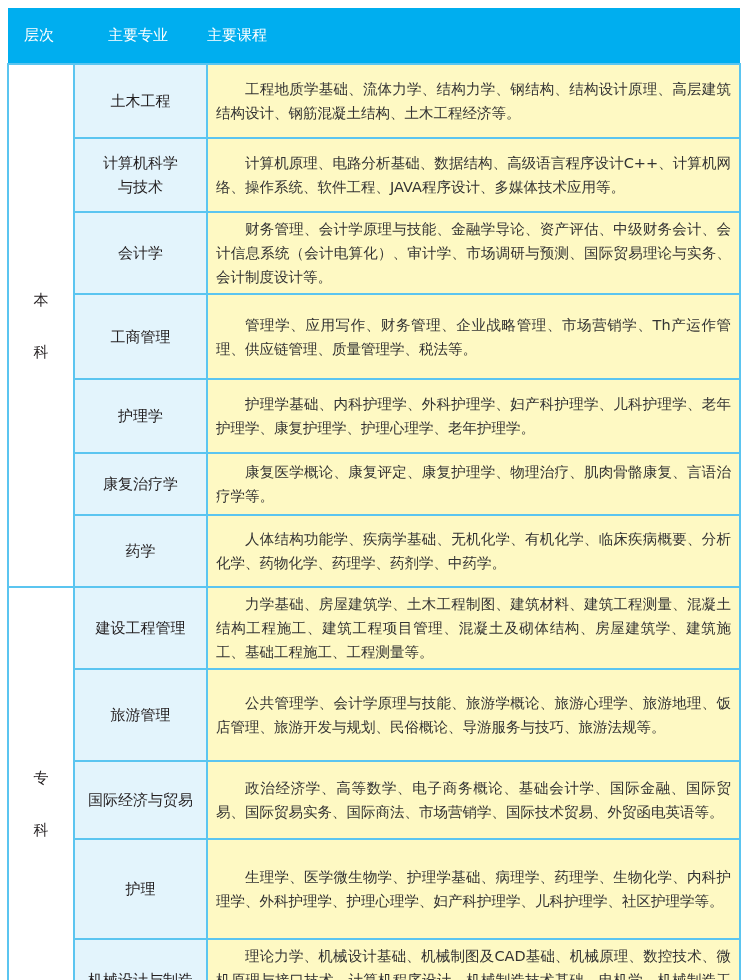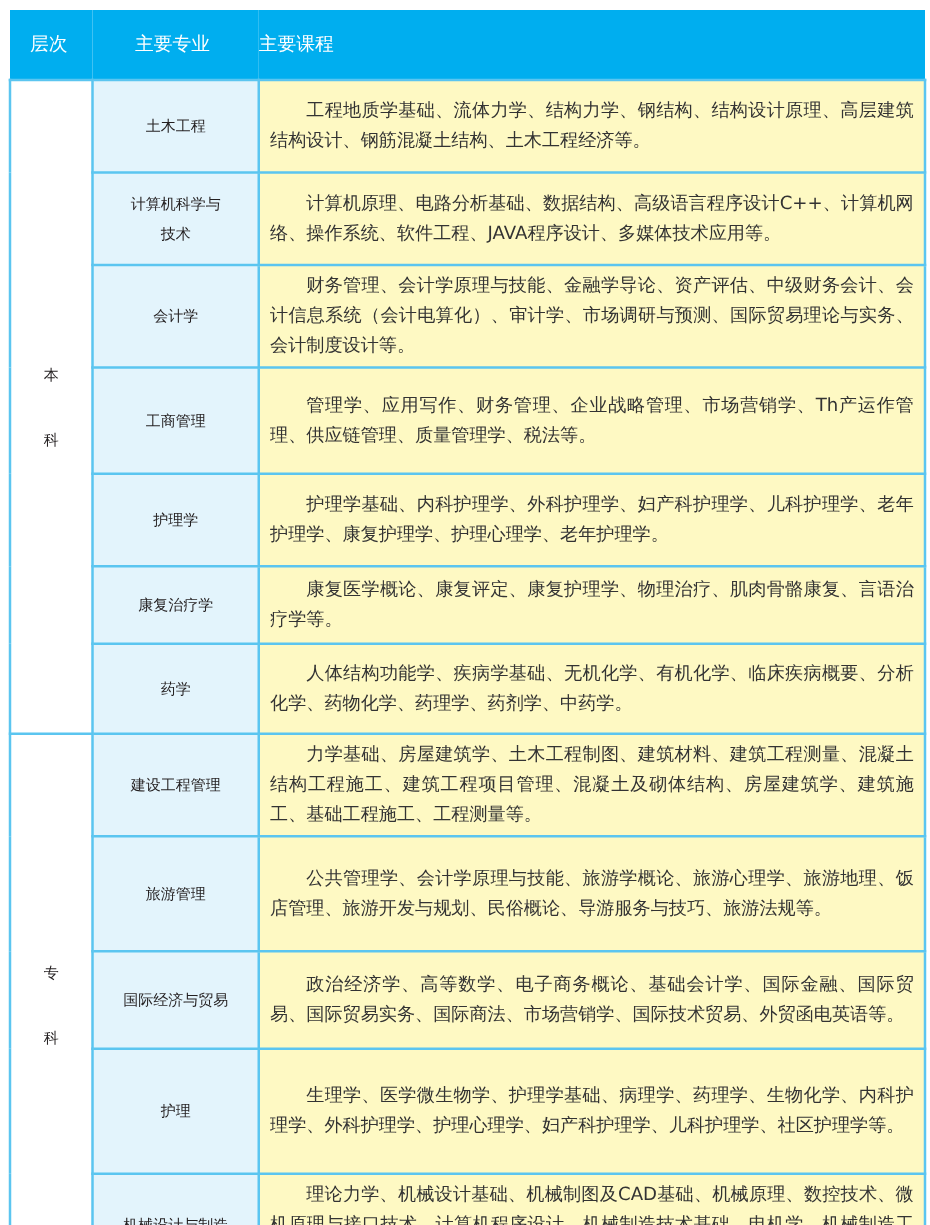--- a/index.html
+++ b/index.html
@@ -2,21 +2,21 @@
 <html><head>
 <meta charset="utf-8">
 <style>
   html, body { margin:0; padding:0; background:#ffffff; }
   body { width:744px; height:980px; position:relative; font-family:"DejaVu Sans", sans-serif; color:#231f20; overflow:hidden; }
   .tbl { position:absolute; left:7px; top:8px; width:732px; border-collapse:collapse; table-layout:fixed; }
   .tbl th { background:#00aeef; color:#ffffff; font-size:15px; font-weight:normal; height:55px; padding:0; text-align:left; }
   .tbl th.c1 { padding-left:16px; }
   .tbl th.c2 { padding-left:34px; }
   .tbl th.c3 { text-align:left; }
-  .tbl td { border:2px solid #5bc5f0; padding:1px; font-size:12px; vertical-align:middle; }
+  .tbl td { border:2px solid #5bc5f0; padding:1px; font-size:15px; vertical-align:middle; }
   .tbl td.level { background:#ffffff; text-align:center; line-height:52px; }
   .tbl td.major { background:#e3f4fc; text-align:center; line-height:24px; }
   .tbl td.course { background:#fef9c3; text-align:justify; padding:4px 8px 4px 8px; line-height:24px; font-size:14.5px; color:#333; }
   .course span.txt { display:block; text-indent:2em; }
   .level-text span { display:block; }
 </style>
 </head>
 <body>
 
 <table class="tbl">

